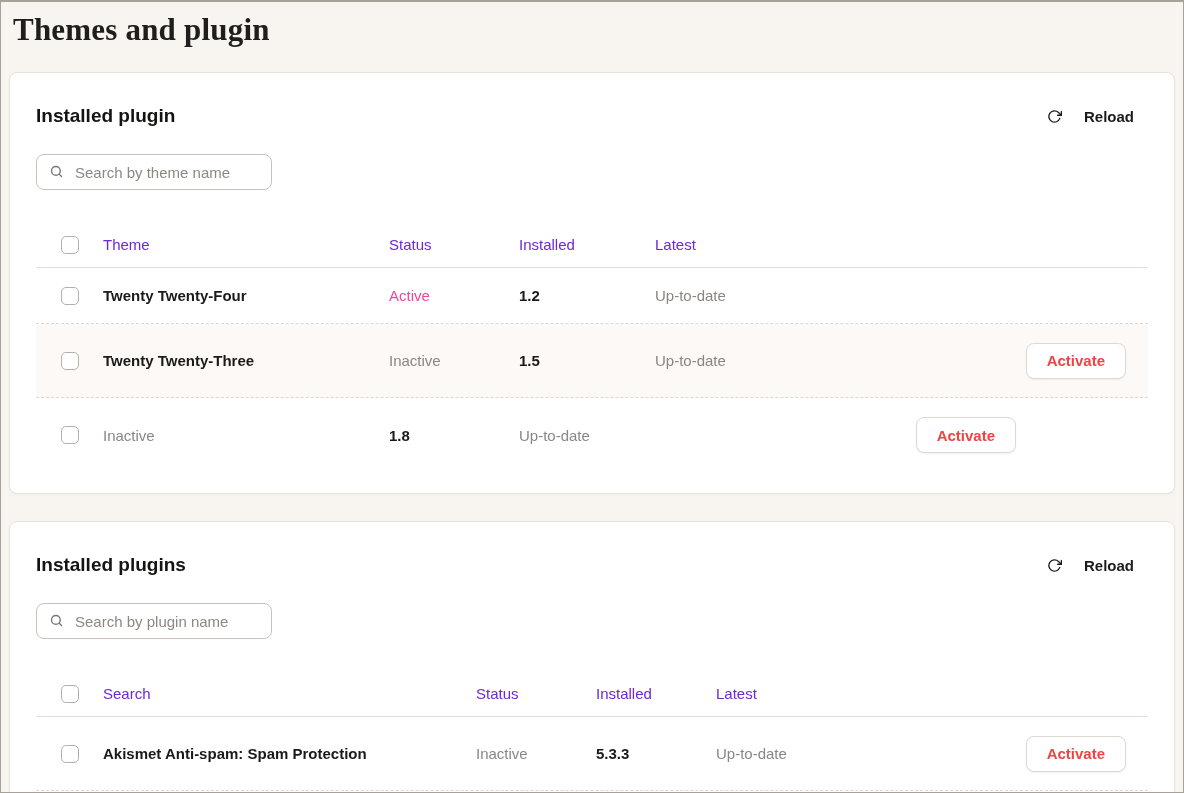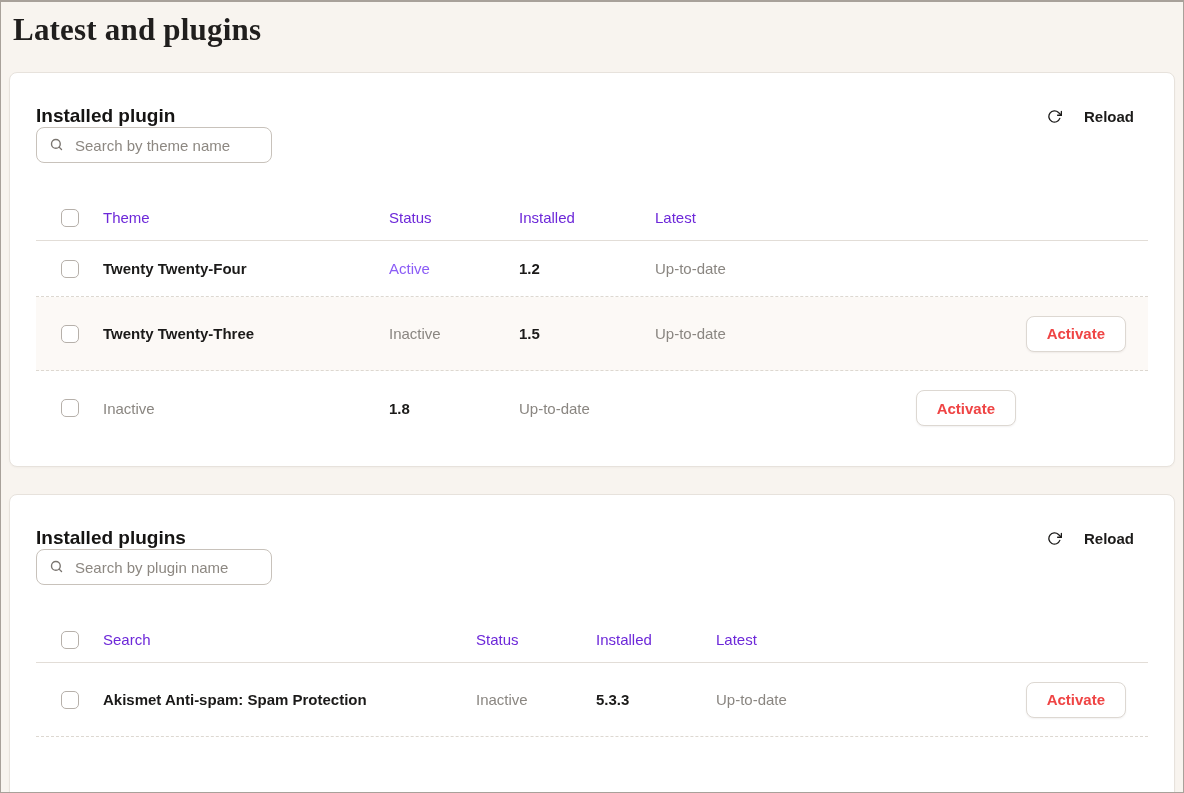--- a/index.html
+++ b/index.html
@@ -53,20 +53,21 @@
     font-family: inherit;
     font-size: 15px;
     font-weight: 600;
     color: #1c1b1a;
     padding: 2px 14px 2px 2px;
   }
   .reload-btn svg { display: block; }
 
   .search-wrap {
     position: relative;
+    margin-top: 27px;
     width: 236px;
   }
   .search-wrap input {
     width: 236px;
     height: 36px;
     border: 1px solid #c8c2bb;
     border-radius: 8px;
     background: #fff;
     padding: 0 12px 0 38px;
     font-family: inherit;
@@ -109,21 +110,21 @@
   .cb-cell { padding-left: 25px; }
   .checkbox {
     display: block;
     width: 18px; height: 18px;
     border: 1.5px solid #b6b0aa;
     border-radius: 5px;
     background: #fff;
     cursor: pointer;
   }
   .cell-name { font-weight: 700; color: #1b1a19; }
-  .cell-status-active { color: #8b5cf6; }
+  .cell-status-active { color: #ec4899; }
   .cell-muted { color: #8a8681; }
   .cell-version { font-weight: 700; color: #1b1a19; }
 
   .cell-action { justify-self: end; padding-right: 22px; }
   .activate-btn {
     height: 36px;
     padding: 0 20px;
     background: #fff;
     border: 1px solid #ddd8d2;
     border-radius: 8px;
@@ -133,21 +134,21 @@
     color: #ef4444;
     cursor: pointer;
     box-shadow: 0 1px 2px rgba(30,25,20,0.06);
   }
 </style>
 </head>
 <body>
 
 <div class="frame">
 
-  <h1 class="page-title">Latest and plugins</h1>
+  <h1 class="page-title">Themes and plugin</h1>
 
   <section class="card">
     <div class="card-head">
       <h2 class="section-title">Installed plugin</h2>
       <button class="reload-btn">
         <span>
           <svg width="15" height="15" viewBox="0 0 24 24" fill="none" stroke="#1c1b1a" stroke-width="2.1" stroke-linecap="round" stroke-linejoin="round">
             <polyline points="23 4 23 10 17 10"></polyline>
             <path d="M20.49 15a9 9 0 1 1-2.12-9.36L23 10"></path>
           </svg>

